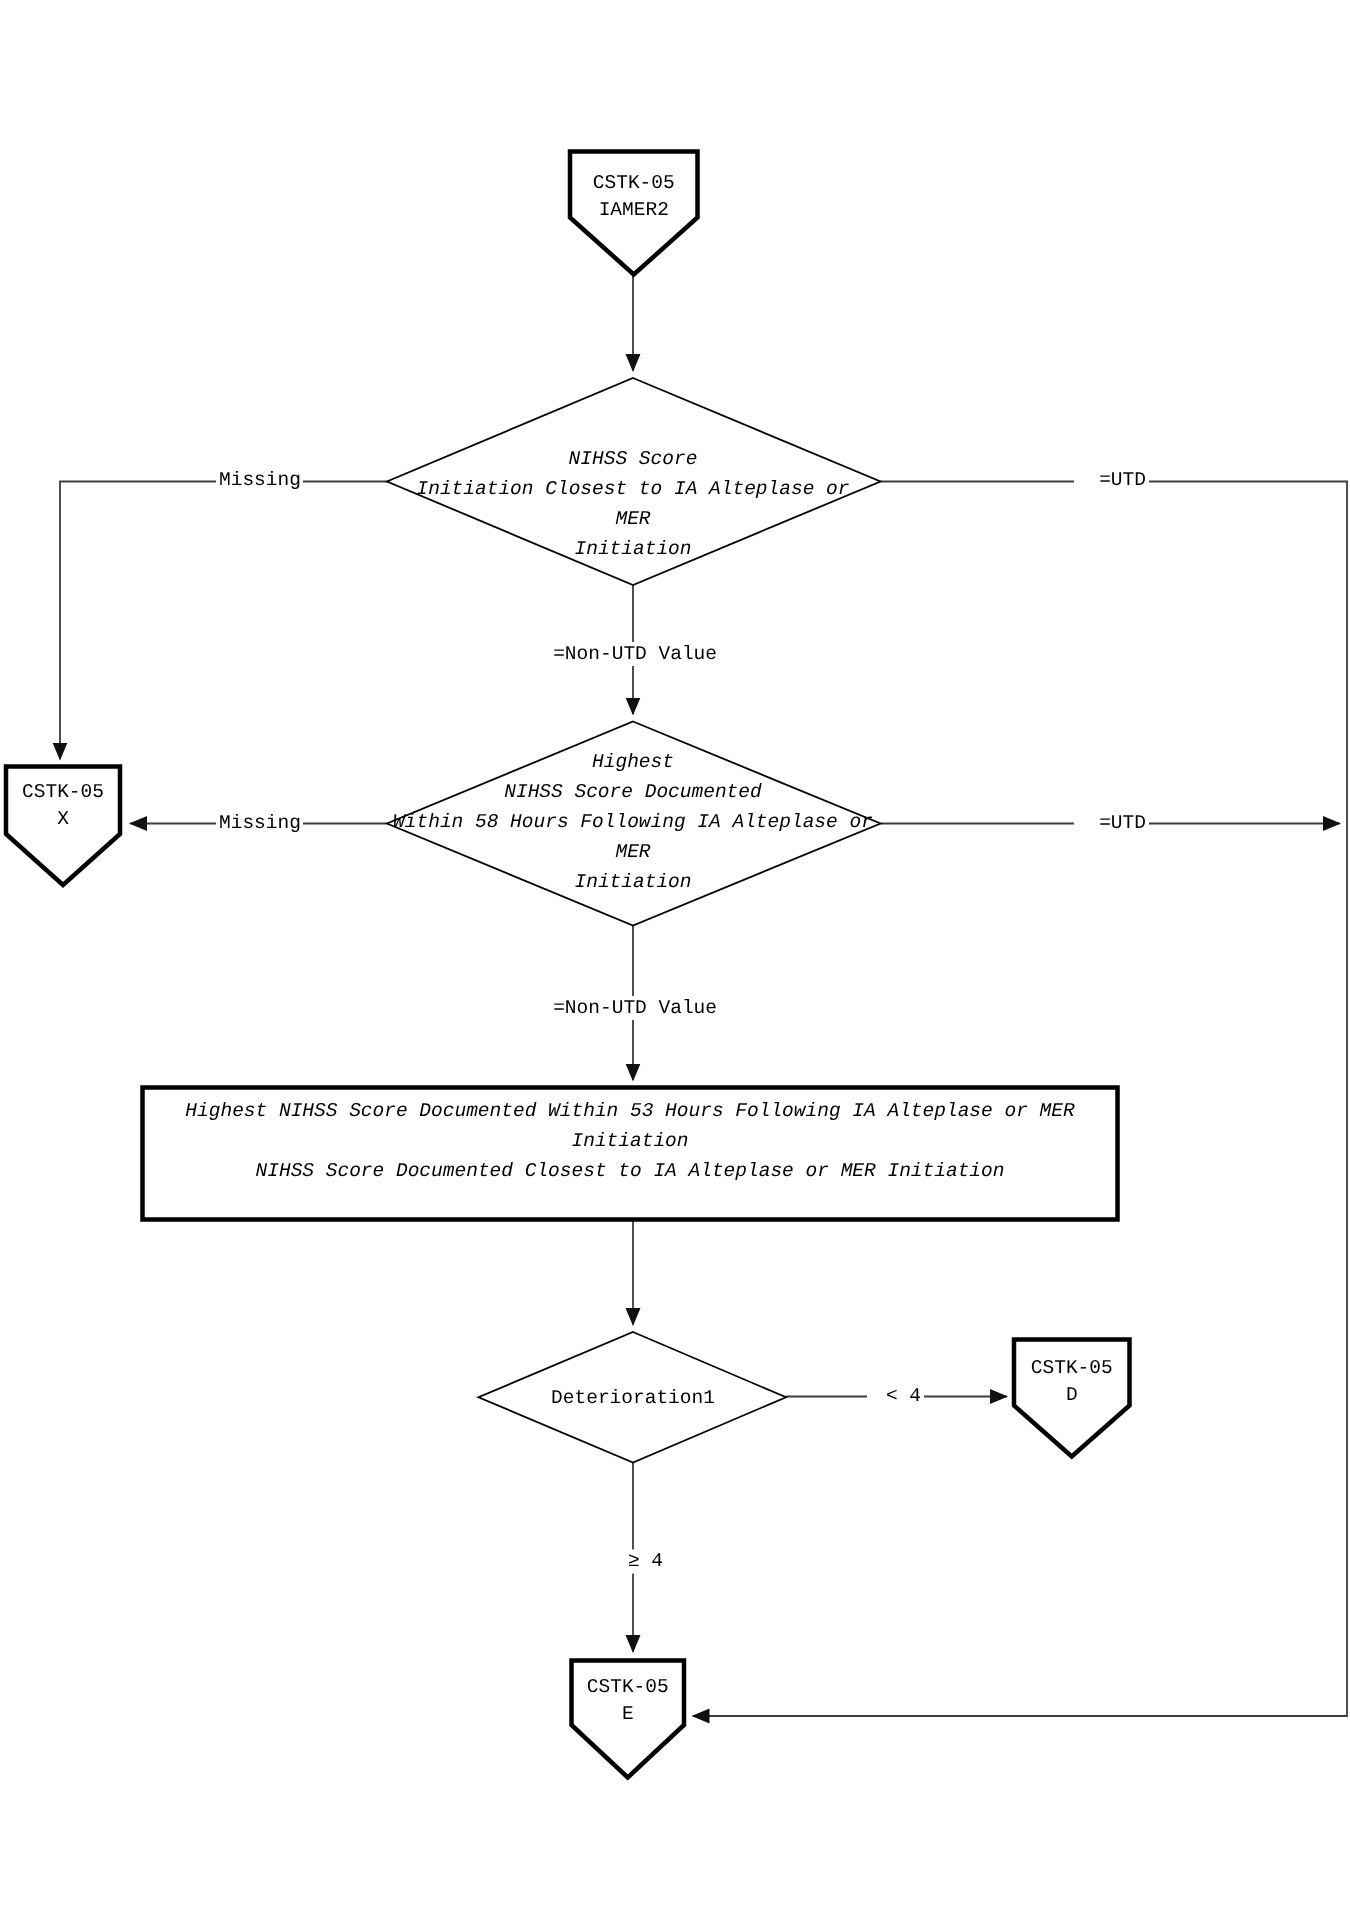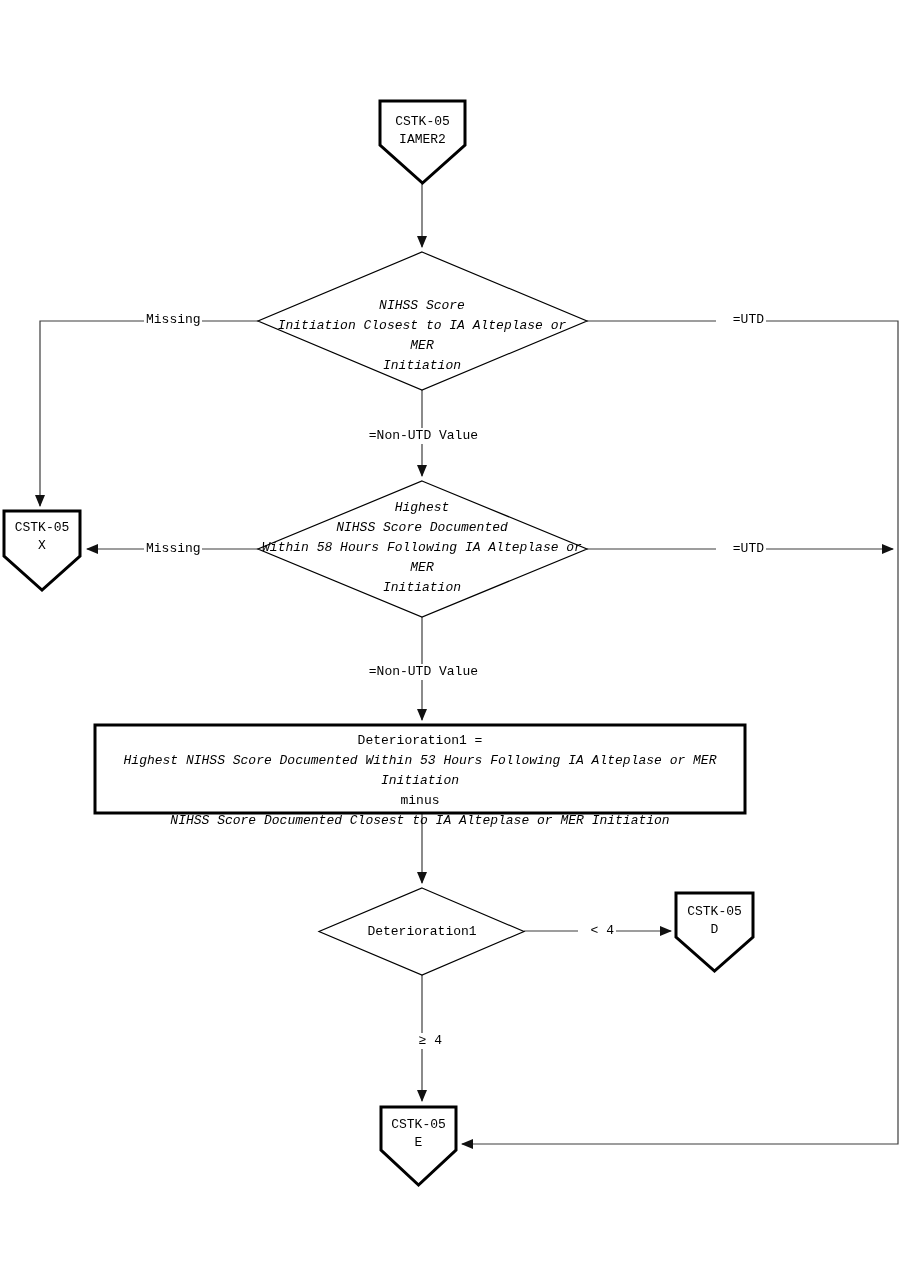--- a/index.html
+++ b/index.html
@@ -101,23 +101,21 @@
 
   <div class="txt multiline diamond-label" style="left:242px; top:498px; width:360px;">
     <div>Highest</div>
     <div>NIHSS Score Documented</div>
     <div>Within 58 Hours Following IA Alteplase or</div>
     <div>MER</div>
     <div>Initiation</div>
   </div>
 
   <div class="txt multiline proc-label" style="left:100px; top:731px; width:640px;">
-    <div class="r">Deterioration1 =</div>
     <div class="i">Highest NIHSS Score Documented Within 53 Hours Following IA Alteplase or MER Initiation</div>
-    <div class="r">minus</div>
     <div class="i">NIHSS Score Documented Closest to IA Alteplase or MER Initiation</div>
   </div>
 
   <div class="txt" style="left:322px; top:923px; width:200px;">Deterioration1</div>
 
   <div class="txt node-label" style="left:676px; top:903px; width:77px;">
     <div>CSTK-05</div>
     <div>D</div>
   </div>
 

